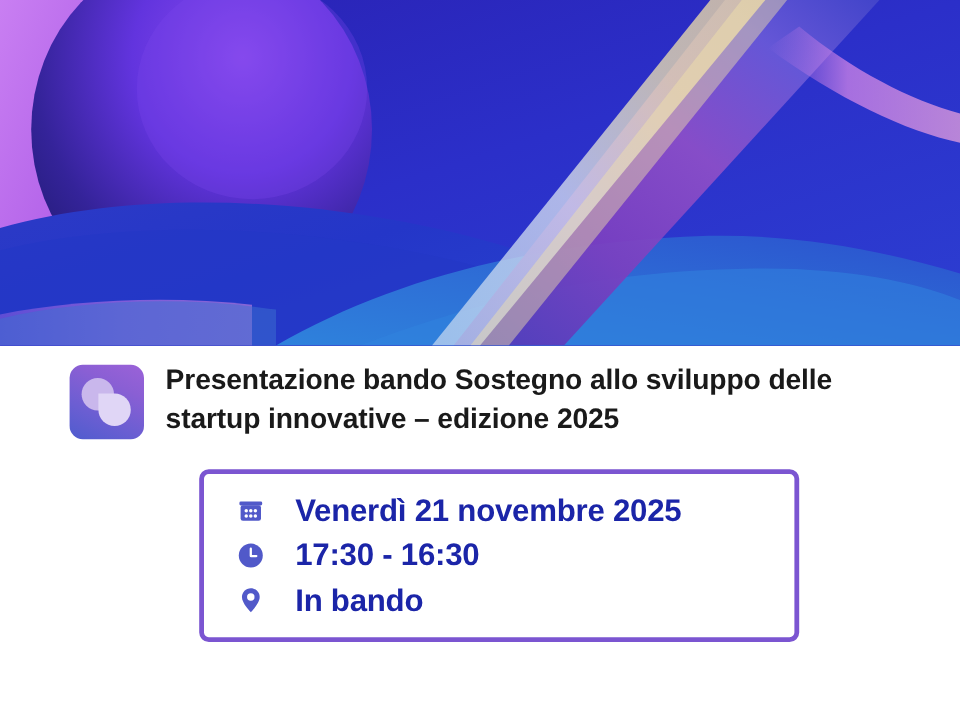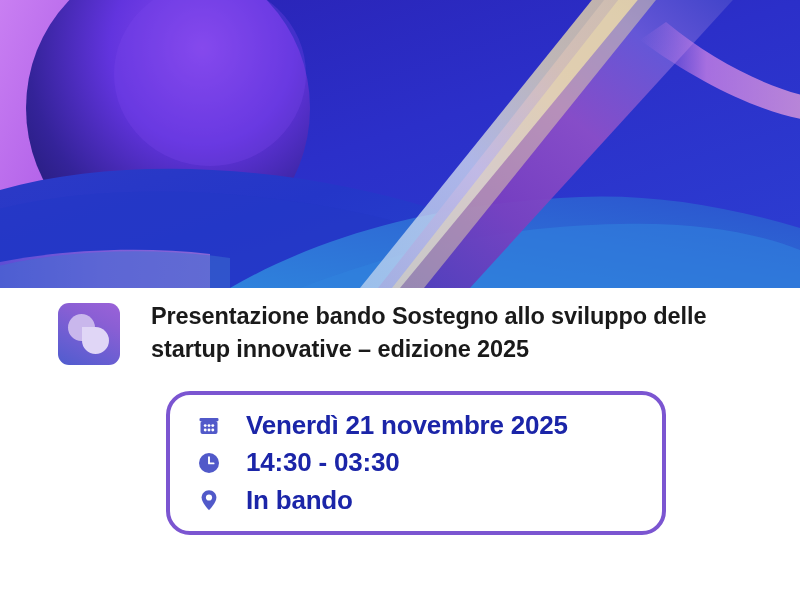--- a/index.html
+++ b/index.html
@@ -31,22 +31,22 @@
   }
   #hero svg { display: block; width: 800px; height: 288px; }
 
   
   #title-block {
     position: absolute;
     top: 300px;
     left: 58px;
     width: 700px;
     display: flex;
-    align-items: flex-start;
-    gap: 31px;
+    align-items: center;
+    gap: 18px;
   }
 
   #app-icon {
     flex: 0 0 auto;
     width: 62px;
     height: 62px;
     border-radius: 11px;
     background: linear-gradient(205deg, #9B62D8 0%, #8A5FD4 30%, #6A5ED2 68%, #4F5CCE 100%);
     position: relative;
     overflow: hidden;
@@ -77,21 +77,21 @@
   }
 
   
   #details-box {
     position: absolute;
     top: 391px;
     left: 166px;
     width: 500px;
     height: 144px;
     border: 4px solid #7B55D1;
-    border-radius: 24px;
+    border-radius: 8px;
     background: #ffffff;
     padding: 14px 22px 14px 26px;
     display: flex;
     flex-direction: column;
     justify-content: center;
     gap: 4px;
   }
 
   .detail-row {
     display: flex;
@@ -229,21 +229,21 @@
       <span class="detail-text">Venerdì 21 novembre 2025</span>
     </div>
 
     <div class="detail-row">
       <span class="detail-icon">
         <svg width="24" height="24" viewBox="0 0 24 24" aria-hidden="true">
           <circle cx="12" cy="12" r="10" fill="#5159C9"></circle>
           <path d="M12 6.2 V12.4 H16.6" stroke="#ffffff" stroke-width="1.9" stroke-linecap="round" stroke-linejoin="round" fill="none"></path>
         </svg>
       </span>
-      <span class="detail-text">14:30 - 03:30</span>
+      <span class="detail-text">17:30 - 16:30</span>
     </div>
 
     <div class="detail-row">
       <span class="detail-icon">
         <svg width="24" height="24" viewBox="0 0 24 24" aria-hidden="true">
           <path d="M12 2.2 C7.9 2.2 4.6 5.5 4.6 9.6 C4.6 15.0 12 22.2 12 22.2
                    C12 22.2 19.4 15.0 19.4 9.6 C19.4 5.5 16.1 2.2 12 2.2 Z" fill="#5159C9"></path>
           <circle cx="12" cy="9.5" r="3.1" fill="#ffffff"></circle>
         </svg>
       </span>

